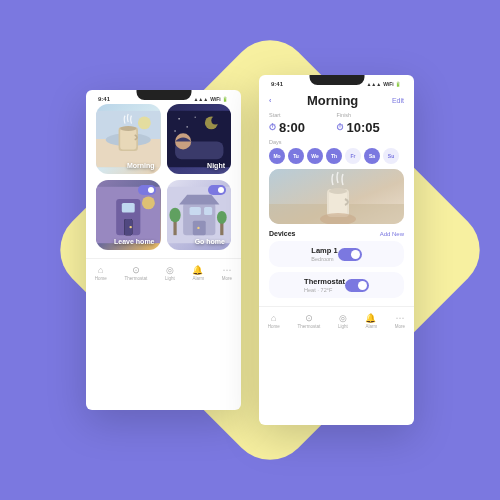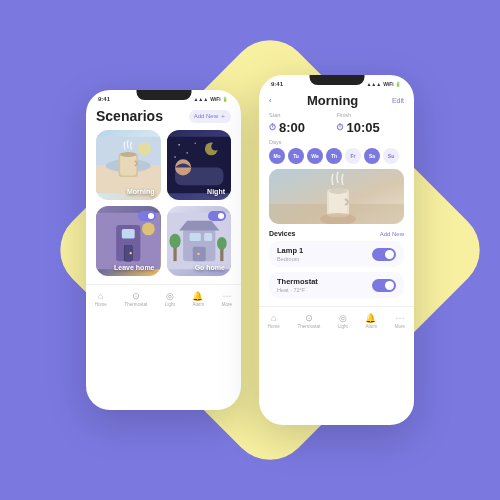--- a/index.html
+++ b/index.html
@@ -30,21 +30,21 @@
       z-index: 1;
       display: flex;
       gap: 18px;
       align-items: center;
     }
 
     
     .phone {
       width: 155px;
       background: #fff;
-      border-radius: 24px;
+      border-radius: 6px;
       box-shadow: 0 12px 40px rgba(0,0,0,0.18);
       overflow: hidden;
       position: relative;
     }
     .phone-left { height: 320px; }
     .phone-right { height: 350px; }
 
     
     .notch {
       width: 55px; height: 10px;
@@ -217,21 +217,21 @@
     }
     .devices-label { font-size: 7px; font-weight: 600; color: #222; }
     .devices-add { font-size: 6px; color: #7b78e0; }
 
     .device-card {
       margin: 0 10px 5px;
       background: #f8f8fe;
       border-radius: 10px;
       padding: 5px 8px;
       display: flex;
-      justify-content: space-between;
+      justify-content: center;
       align-items: center;
     }
     .device-info {}
     .device-name { font-size: 7.5px; font-weight: 600; color: #222; }
     .device-sub { font-size: 5.5px; color: #aaa; margin-top: 1px; }
 
     .toggle {
       width: 24px; height: 13px;
       background: #7b78e0;
       border-radius: 7px;
@@ -262,27 +262,20 @@
 
     <div class="status-bar">
       <span>9:41</span>
       <div class="status-icons">
         <span style="font-size:5px;">▲▲▲</span>
         <span style="font-size:5px;">WiFi</span>
         <span style="font-size:5px;">🔋</span>
       </div>
     </div>
 
-    <div class="left-header">
-      <span class="left-header-title">Scenarios</span>
-      <div class="add-new-btn">
-        <span>Add New</span>
-        <span>＋</span>
-      </div>
-    </div>
 
     <div class="scenarios-grid">
 
       <div class="scenario-card scene-morning">
         <svg class="scene-svg" viewBox="0 0 80 70">
           <rect width="80" height="70" fill="#c8d8e8"></rect>
           <rect x="0" y="35" width="80" height="35" fill="#e8d8c0"></rect>
           <ellipse cx="40" cy="36" rx="28" ry="8" fill="#b8c8d8"></ellipse>
           <circle cx="60" cy="15" r="8" fill="#f0e080" opacity="0.7"></circle>
 

